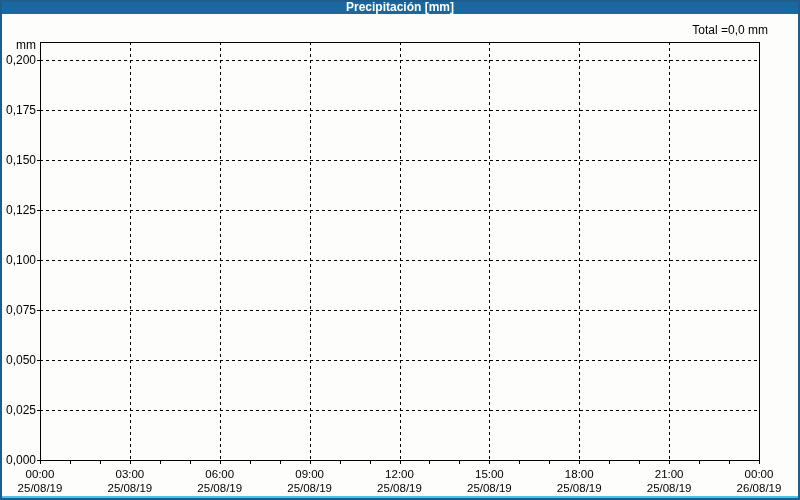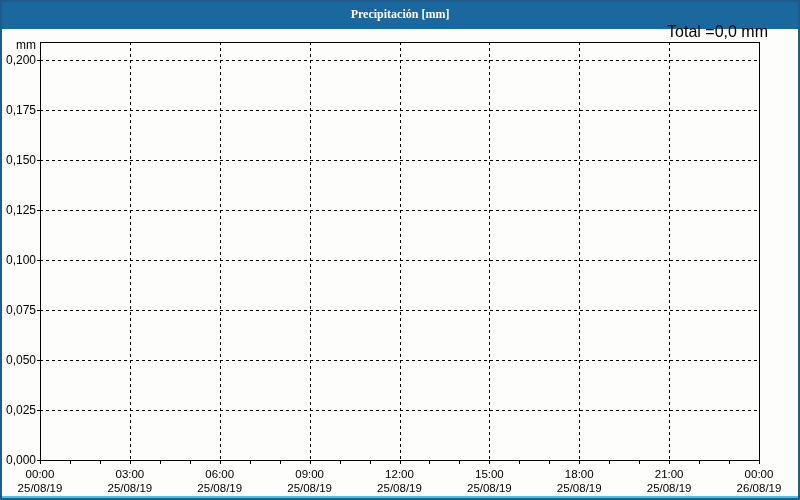--- a/index.html
+++ b/index.html
@@ -8,43 +8,42 @@
     position: relative;
     width: 800px;
     height: 500px;
     background: #fdfefb;
     font-family: "Liberation Sans", sans-serif;
     overflow: hidden;
   }
   .titlebar {
     position: absolute;
     left: 0; top: 0;
-    width: 800px; height: 29px;
+    width: 800px; height: 14px;
     display: flex;
     align-items: center;
     justify-content: center;
     z-index: 1;
-    font-family: Liberation Serif, serif;
   }
   .titlebar .title {
     font-size: 12px;
     font-weight: bold;
     line-height: 19px;
   }
   .chart-svg {
     position: absolute;
     left: 0; top: 0;
     z-index: 2;
     pointer-events: none;
   }
   .total-label {
     position: absolute;
     top: 23px;
     right: 32px;
-    font-size: 16px;
+    font-size: 12px;
     color: #000;
     z-index: 3;
     white-space: nowrap;
   }
 </style>
 </head>
 <body>
 
 <div class="window" style="background: rgb(253, 254, 251);">
   <div class="titlebar" style="background: rgb(27, 104, 158); color: rgb(255, 255, 255);">

